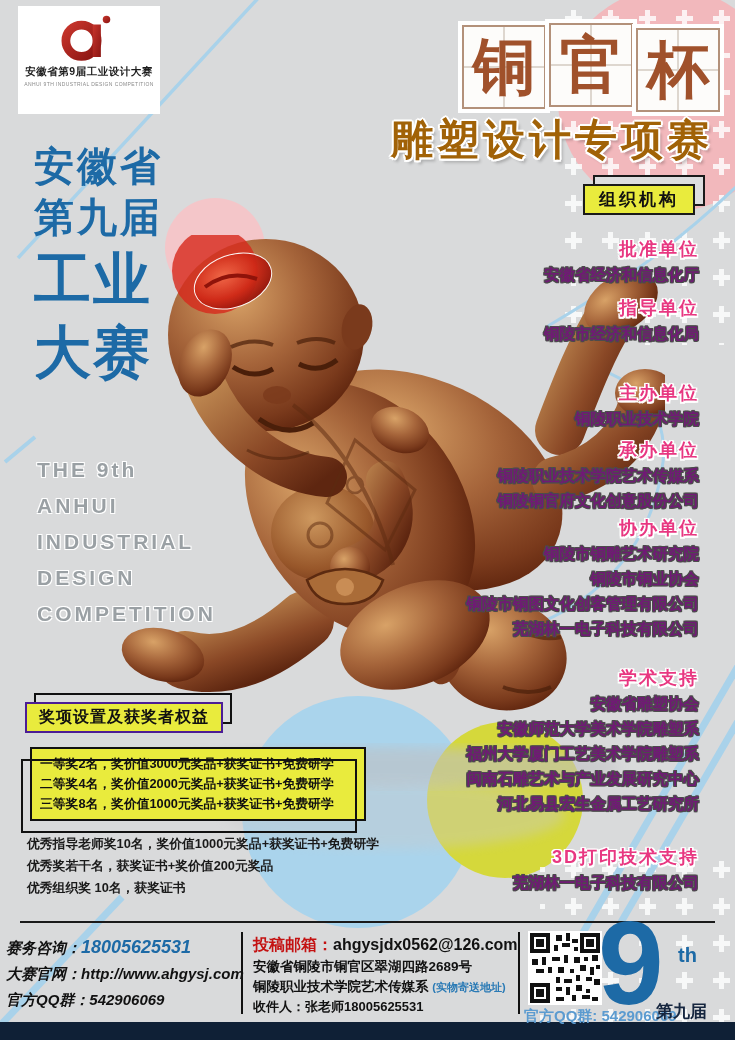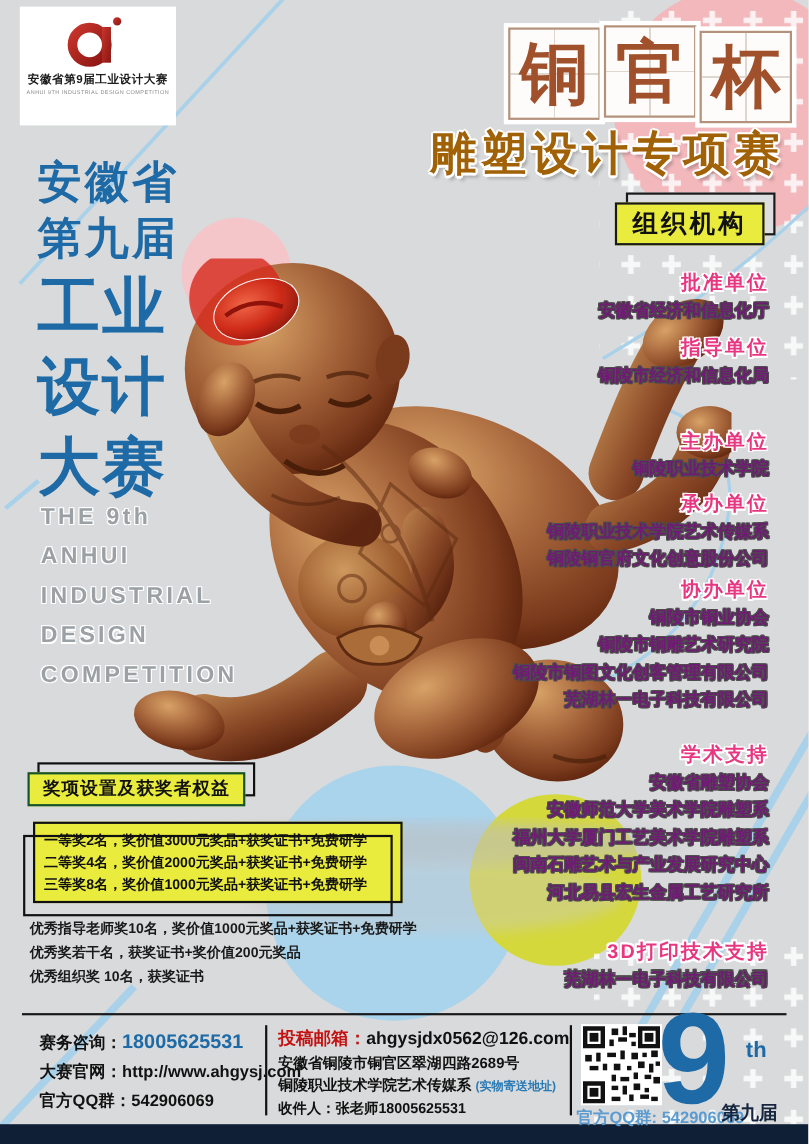--- a/index.html
+++ b/index.html
@@ -43,44 +43,44 @@
     text-shadow:2px 0 0 #fff,-2px 0 0 #fff,0 2px 0 #fff,0 -2px 0 #fff,1.5px 1.5px 0 #fff,
       -1.5px -1.5px 0 #fff,1.5px -1.5px 0 #fff,-1.5px 1.5px 0 #fff,3px 4px 3px rgba(0,0,0,.22);}
 
   
   .org-col{position:absolute;top:184px;right:36px;width:440px;text-align:right;z-index:3;}
   .org-label-row{margin-bottom:21px;}
   .org-label-wrap{display:inline-block;position:relative;z-index:0;margin-right:4px;}
   .org-label-wrap::before{content:"";position:absolute;top:-9px;left:10px;right:-10px;bottom:9px;
     border:2px solid #1a1a1a;background:#dddedf;z-index:-1;}
   .org-label{display:block;position:relative;background:#e9eb3d;border:2px solid #1a1a1a;
-    padding:2px 14px;font-size:23px;font-weight:bold;color:#111;letter-spacing:3px;}
+    padding:2px 14px;font-size:17px;font-weight:bold;color:#111;letter-spacing:3px;}
   .org-h{font-size:18px;font-weight:bold;color:#e83781;letter-spacing:2px;line-height:26px;}
   .org-e{font-size:15.5px;font-weight:600;line-height:25px;}
   .m8{margin-top:8px}.m34{margin-top:34px}.m6{margin-top:6px}.m2{margin-top:2px}
   .m24{margin-top:24px}.m28{margin-top:28px}
 
   
   .aw-label-wrap{position:absolute;left:25px;top:702px;z-index:3;}
   .aw-label-wrap::before{content:"";position:absolute;top:-9px;left:9px;right:-9px;bottom:9px;
     border:2px solid #111;background:#dddedf;z-index:-1;}
-  .aw-label{display:block;position:relative;background:#e9eb3d;border:2px solid #14532d;
+  .aw-label{display:block;position:relative;background:#e9eb3d;border:2px solid #4c1d95;
     padding:3px 12px;font-size:16px;font-weight:bold;color:#111;letter-spacing:1px;}
   .aw-box{position:absolute;left:30px;top:747px;width:316px;background:#e9eb3d;border:2px solid #111;
     padding:5px 8px;z-index:3;}
   .aw-box::before{content:"";position:absolute;left:-11px;top:10px;width:100%;height:100%;
     border:2px solid #111;z-index:-1;}
   .aw-line{position:relative;font-size:12.8px;font-weight:bold;color:#111;line-height:20px;white-space:nowrap;}
   .aw-extra{position:absolute;left:27px;top:833px;z-index:3;}
   .aw-xline{font-size:12.8px;font-weight:bold;color:#1a1a1a;line-height:22px;}
   .aw-note{font-size:12.8px;font-weight:bold;color:#1d6aa8;line-height:22px;margin-top:2px;}
 
   
   .f-line{left:20px;top:921px;width:695px;border-top:2px solid #1a1a1a;z-index:3;}
-  .f-left{left:36px;top:934px;z-index:3;}
+  .f-left{left:6px;top:934px;z-index:3;font-style:italic;}
   .f-row{font-size:15px;font-weight:bold;color:#111;line-height:26px;}
   .f-phone{color:#1d6aa6;font-size:18px;}
   .f-div{width:2px;height:82px;background:#111;top:932px;z-index:3;}
   .f-mid{left:253px;top:932px;z-index:3;}
   .f-email-row{line-height:25px;}
   .f-email-label{color:#c41212;font-weight:bold;font-size:16px;}
   .f-email{font-weight:bold;font-size:16px;color:#111;}
   .f-addr{font-size:13.5px;font-weight:bold;color:#111;line-height:20px;}
   .f-note{color:#2a7ab5;font-size:11px;font-weight:bold;}
   .f-recip{font-size:13px;font-weight:600;color:#111;line-height:20px;}
@@ -212,21 +212,20 @@
       <circle cx="78" cy="12" r="6" fill="url(#lg)"></circle>
     </svg>
     <div class="logo-title">安徽省第9届工业设计大赛</div>
     <div class="logo-sub">ANHUI 9TH INDUSTRIAL DESIGN COMPETITION</div>
   </div>
 
   <div class="abs main-title">
     <div class="mt-s">安徽省</div>
     <div class="mt-s">第九届</div>
     <div class="mt-l">工业</div>
-    <div class="mt-l">设计</div>
     <div class="mt-l">大赛</div>
   </div>
 
   <div class="abs english-title">
     <div>THE 9th</div>
     <div>ANHUI</div>
     <div>INDUSTRIAL</div>
     <div>DESIGN</div>
     <div>COMPETITION</div>
   </div>
@@ -251,22 +250,22 @@
     <div class="org-h ow">批准单位</div>
     <div class="org-e od">安徽省经济和信息化厅</div>
     <div class="org-h ow m8">指导单位</div>
     <div class="org-e od">铜陵市经济和信息化局</div>
     <div class="org-h ow m34">主办单位</div>
     <div class="org-e od">铜陵职业技术学院</div>
     <div class="org-h ow m6">承办单位</div>
     <div class="org-e od">铜陵职业技术学院艺术传媒系</div>
     <div class="org-e od">铜陵铜官府文化创意股份公司</div>
     <div class="org-h ow m2">协办单位</div>
+    <div class="org-e od">铜陵市铜雕艺术研究院</div>
     <div class="org-e od">铜陵市铜业协会</div>
-    <div class="org-e od">铜陵市铜雕艺术研究院</div>
     <div class="org-e od">铜陵市铜图文化创客管理有限公司</div>
     <div class="org-e od">芜湖林一电子科技有限公司</div>
     <div class="org-h ow m24">学术支持</div>
     <div class="org-e od">安徽省雕塑协会</div>
     <div class="org-e od">安徽师范大学美术学院雕塑系</div>
     <div class="org-e od">福州大学厦门工艺美术学院雕塑系</div>
     <div class="org-e od">闽南石雕艺术与产业发展研究中心</div>
     <div class="org-e od">河北易县宏生金属工艺研究所</div>
     <div class="org-h ow m28">3D打印技术支持</div>
     <div class="org-e od">芜湖林一电子科技有限公司</div>

